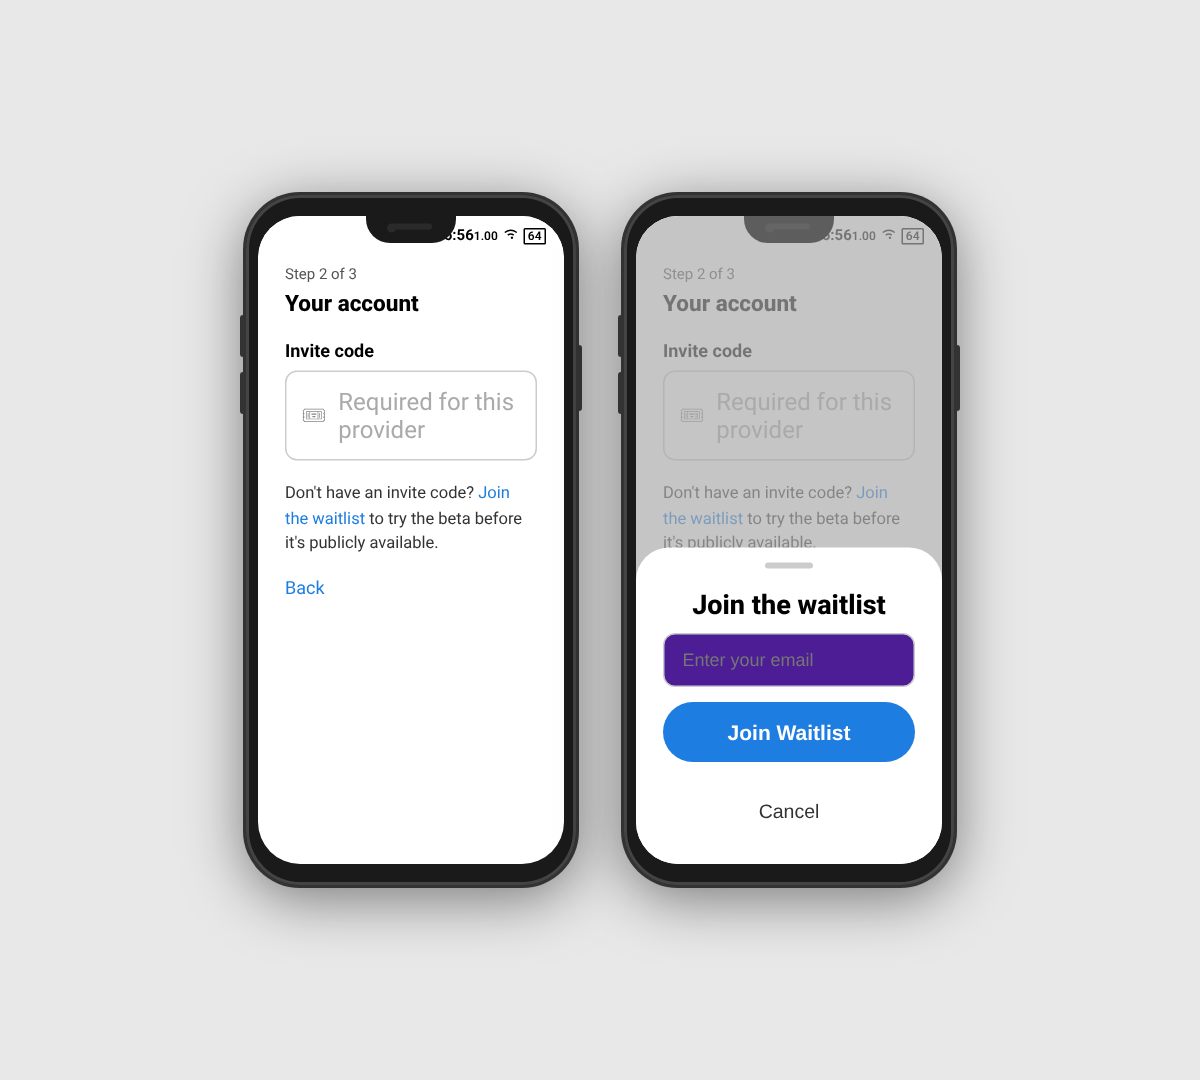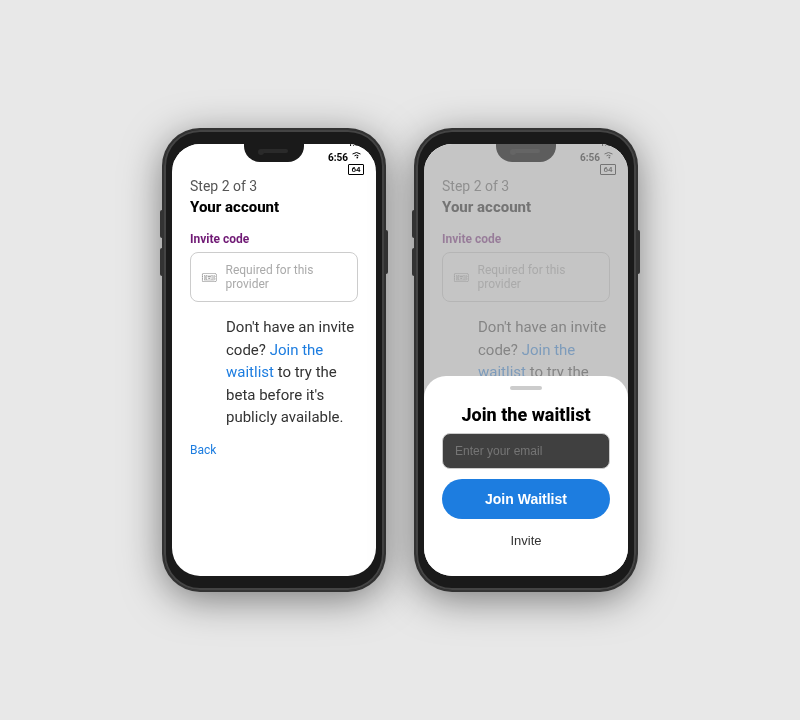--- a/index.html
+++ b/index.html
@@ -73,75 +73,73 @@
     .status-bar .time {
       font-size: 10px;
       font-weight: 700;
     }
 
     .status-icons {
       display: flex;
       align-items: center;
       gap: 3px;
       font-size: 8px;
-      flex-direction: column;
     }
 
     .screen-content {
       padding: 12px 18px 18px;
       flex: 1;
     }
 
     .step-label {
-      font-size: 14px;
+      font-size: 10px;
       color: #555;
       margin-bottom: 4px;
     }
 
     .page-title {
       font-size: 15px;
       font-weight: 800;
       color: #000;
       margin-bottom: 16px;
     }
 
     .field-label {
       font-size: 12px;
       font-weight: 700;
-      color: #701a75;
+      color: #000000;
       margin-bottom: 6px;
     }
 
     .input-field {
       width: 100%;
       border: 1.5px solid #ccc;
       border-radius: 8px;
       padding: 10px 10px;
       display: flex;
       align-items: center;
       gap: 8px;
       background: #fff;
     }
 
     .input-icon {
       font-size: 13px;
       color: #888;
     }
 
     .input-placeholder {
-      font-size: 12px;
+      font-size: 16px;
       color: #aaa;
     }
 
     .invite-note {
-      font-size: 15px;
+      font-size: 11px;
       color: #333;
       margin-top: 14px;
       line-height: 1.5;
-      margin-left: 36px;
     }
 
     .link {
       color: #1d7de0;
       text-decoration: none;
     }
 
     .back-link {
       display: block;
       margin-top: 14px;
@@ -196,36 +194,36 @@
       margin-bottom: 14px;
     }
 
     .sheet-input {
       width: 100%;
       border: 1.5px solid #ccc;
       border-radius: 8px;
       padding: 10px 12px;
       font-size: 12px;
       color: #999;
-      background: #404040;
+      background: #4c1d95;
       margin-bottom: 10px;
       outline: none;
     }
 
     .sheet-btn-primary {
       width: 100%;
       background: #1d7de0;
       color: #fff;
       border: none;
       border-radius: 50px;
       padding: 12px;
       font-size: 14px;
       font-weight: 700;
       cursor: pointer;
-      margin-bottom: 8px;
+      margin-bottom: 19px;
     }
 
     .sheet-btn-cancel {
       width: 100%;
       background: transparent;
       color: #333;
       border: none;
       font-size: 13px;
       font-weight: 500;
       cursor: pointer;
@@ -387,16 +385,16 @@
       <a class="back-link">Back</a>
     </div>
 
     <div class="modal-overlay"></div>
 
     <div class="bottom-sheet">
       <div class="sheet-handle"></div>
       <h2 class="sheet-title">Join the waitlist</h2>
       <input class="sheet-input" type="email" placeholder="Enter your email" style="">
       <button class="sheet-btn-primary">Join Waitlist</button>
-      <button class="sheet-btn-cancel">Invite</button>
+      <button class="sheet-btn-cancel">Cancel</button>
     </div>
   </div>
 </div>
 
 </body></html>

